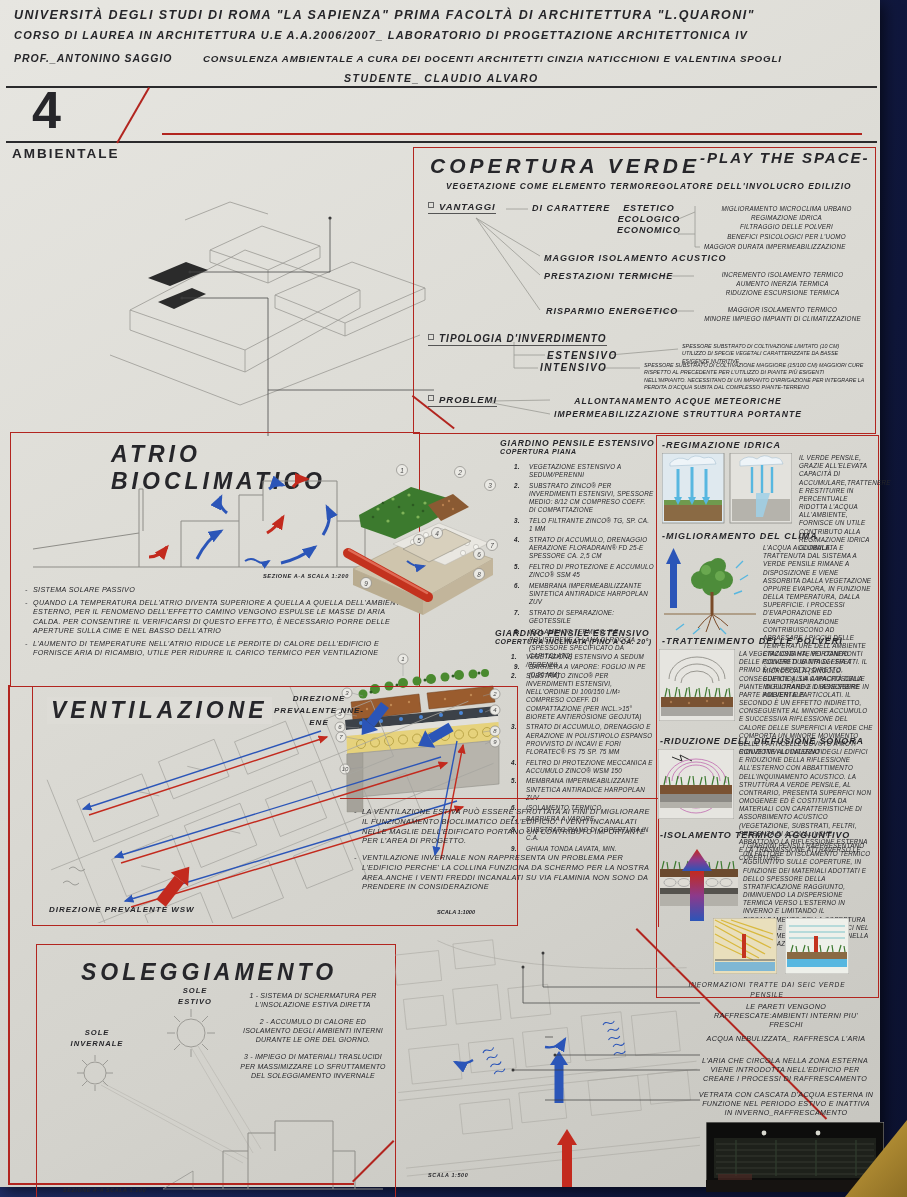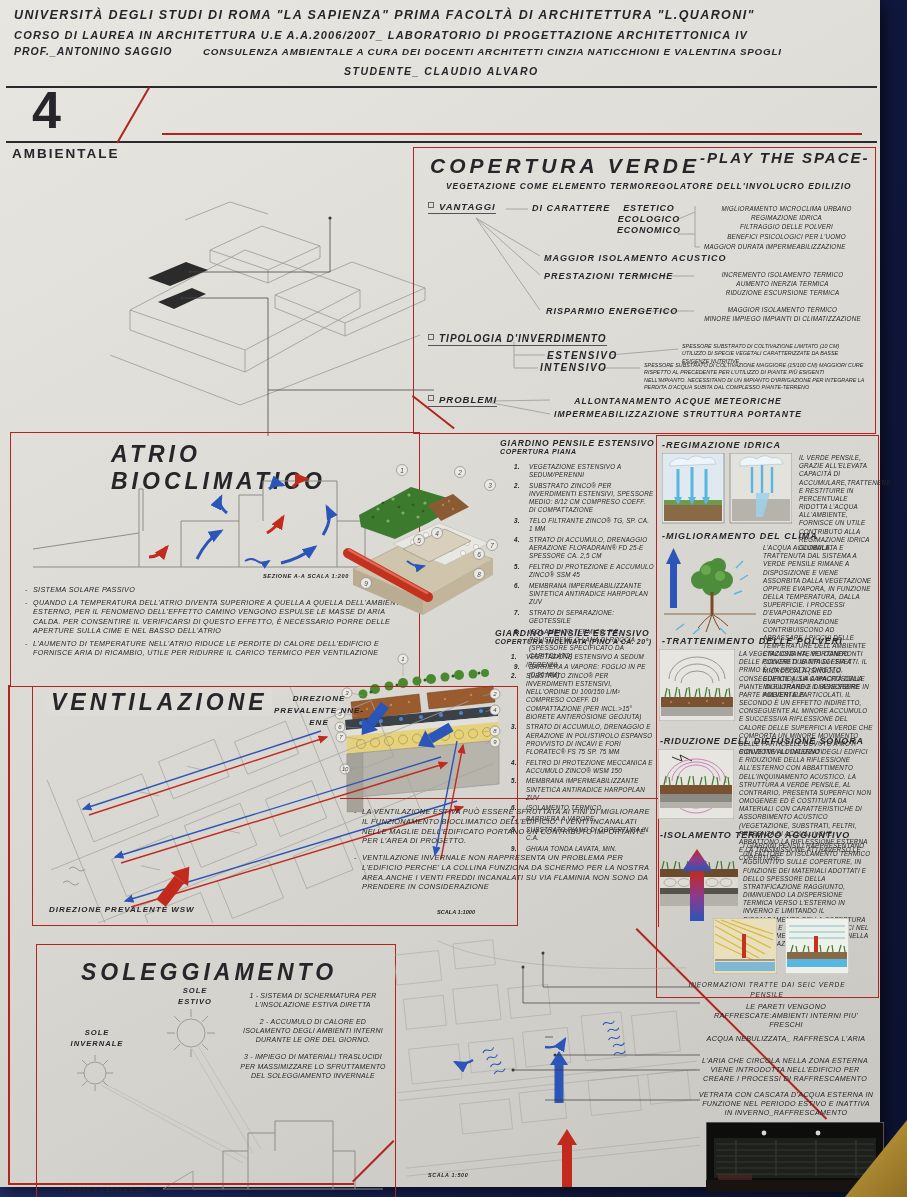--- a/index.html
+++ b/index.html
@@ -33,21 +33,21 @@
 </style>
 </head>
 <body>
 
 <div id="scene">
   <div id="poster">
 
     <div class="abs" style="left:14px;top:8px;width:856px;">
       <div class="hand b" style="font-size:12.5px;letter-spacing:1.4px;">UNIVERSITÀ DEGLI STUDI DI ROMA "LA SAPIENZA" PRIMA FACOLTÀ DI ARCHITETTURA "L.QUARONI"</div>
       <div class="hand b" style="font-size:11px;letter-spacing:1.2px;margin-top:7px;">CORSO DI LAUREA IN ARCHITETTURA U.E  A.A.2006/2007_  LABORATORIO DI PROGETTAZIONE ARCHITETTONICA IV</div>
-      <div style="">
+      <div style="margin-top:7px;">
         <span class="hand b" style="font-size:10.5px;letter-spacing:1px;">PROF._ANTONINO SAGGIO</span>
         <span class="hand b" style="font-size:9.8px;letter-spacing:.8px;margin-left:26px;">CONSULENZA AMBIENTALE A CURA DEI DOCENTI ARCHITETTI CINZIA NATICCHIONI E VALENTINA SPOGLI</span>
       </div>
       <div class="hand b" style="font-size:10.5px;letter-spacing:1.5px;margin-top:6px;margin-left:330px;">STUDENTE_ CLAUDIO ALVARO</div>
     </div>
 
     <div class="bl" style="left:6px;top:86px;width:871px;height:1.5px;"></div>
     <div class="bl" style="left:6px;top:141px;width:871px;height:1.5px;"></div>
     <div class="abs b" style="left:32px;top:84px;font-size:52px;line-height:1;">4</div>
     <div class="rl" style="left:150px;top:88px;width:64px;height:2.2px;transform:rotate(120deg);transform-origin:0 0;"></div>
@@ -405,21 +405,21 @@
               <rect x="0" y="-5" width="24" height="10"></rect>
               <path d="M24,-10 L38,0 L24,10 z"></path>
             </g>
           <g transform="translate(128,216) rotate(-52)" fill="#c32a1e">
               <rect x="0" y="-6" width="30" height="12"></rect>
               <path d="M30,-11 L46,0 L30,11 z"></path>
             </g>
         </g>
         <path d="M36,182 q4,-4 8,0 q4,4 8,0 M30,196 q4,-4 8,0 q4,4 8,0" stroke="#8a8a85" fill="none" stroke-width=".8"></path>
       </svg>
-      <div class="abs sec-title" style="left:14px;top:2px;background:rgba(222,221,215,.7);padding:0 4px;">VENTILAZIONE</div>
+      <div class="abs sec-title" style="left:14px;top:10px;background:rgba(222,221,215,.7);padding:0 4px;">VENTILAZIONE</div>
       <div class="abs hand b" style="left:240px;top:6px;width:92px;font-size:8px;letter-spacing:1px;text-align:center;line-height:1.5;">DIREZIONE PREVALENTE NNE-ENE</div>
       <div class="abs hand b" style="left:16px;top:218px;font-size:8px;letter-spacing:1px;">DIREZIONE PREVALENTE WSW</div>
       <div class="abs hand b" style="left:404px;top:222px;font-size:5.6px;">SCALA 1:1000</div>
     </div>
 
     <div class="abs" style="left:340px;top:798px;width:318px;height:128px;border-top:1.6px solid #b2251f;border-right:1.6px solid #b2251f;">
       <ul class="dash small" style="margin:8px 6px 0 14px;font-size:7.4px;">
           <li style="margin-bottom:7px;"><span>LA VENTILAZIONE ESTIVA PUÒ ESSERE SFRUTTATA AI FINI DI MIGLIORARE IL FUNZIONAMENTO BIOCLIMATICO DELL'EDIFICIO. I VENTI INCANALATI NELLE MAGLIE DELL'EDIFICATO PORTANO UN CONTRIBUTO IMPORTANTE PER L'AREA DI PROGETTO.</span></li>
           <li style="margin-bottom:17px;"><span>VENTILAZIONE INVERNALE NON RAPPRESENTA UN PROBLEMA PER L'EDIFICIO PERCHE' LA COLLINA FUNZIONA DA SCHERMO PER LA NOSTRA AREA.ANCHE I VENTI FREDDI INCANALATI SU VIA FLAMINIA NON SONO DA PRENDERE IN CONSIDERAZIONE</span></li>
         </ul>

